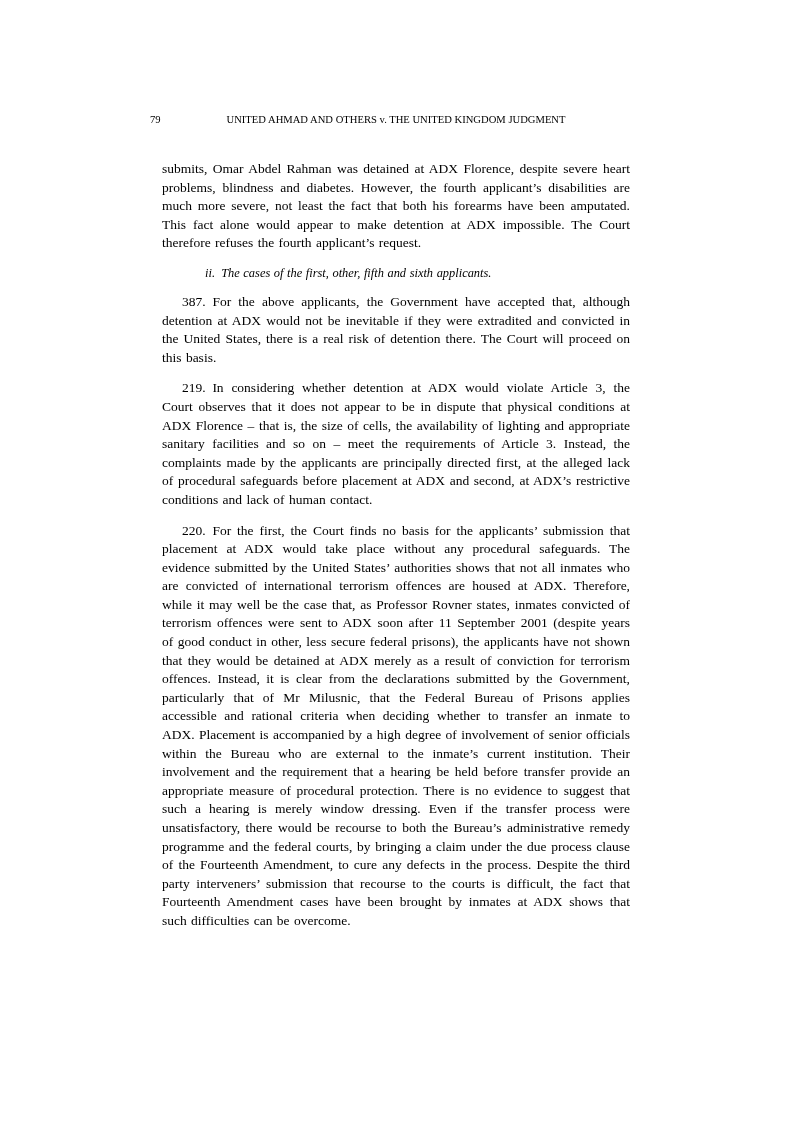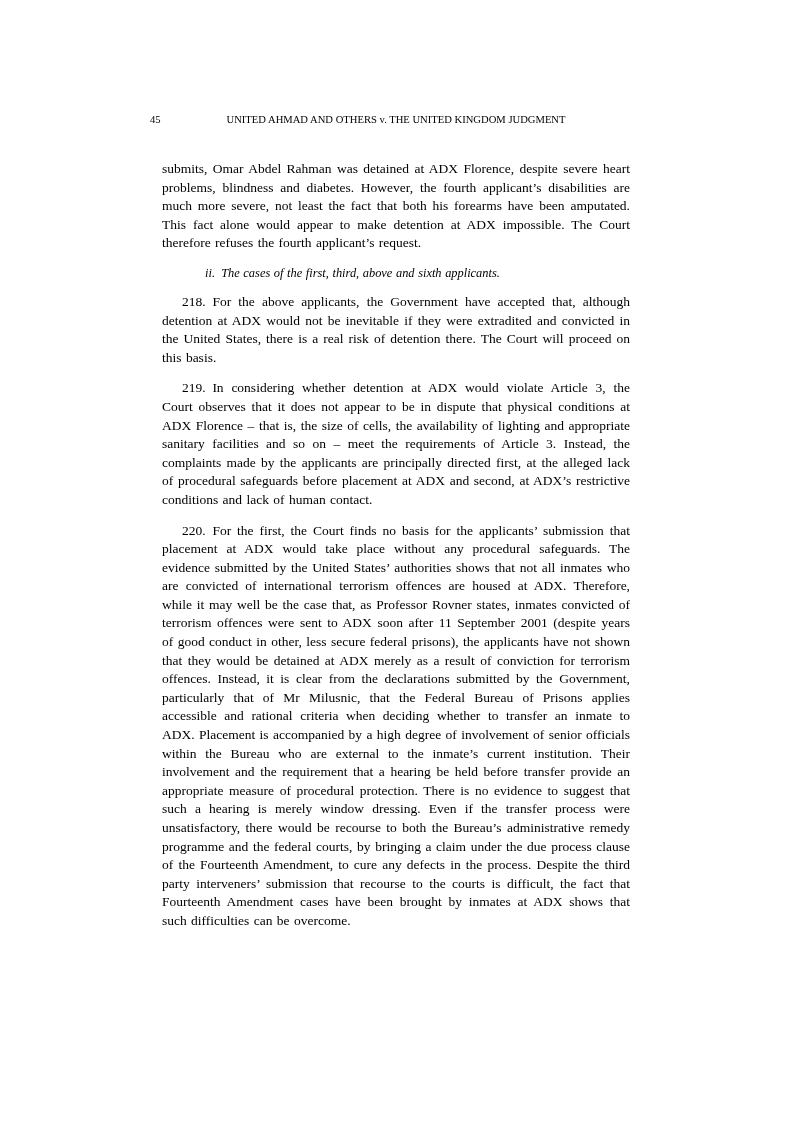--- a/index.html
+++ b/index.html
@@ -59,31 +59,31 @@
     text-align: left;
     word-spacing: 0.5px;
   }
 </style>
 </head>
 <body>
 
 <div class="page">
 
   <div class="page-header">
-    <span class="page-number">45</span>
+    <span class="page-number">79</span>
     <span class="header-title">UNITED AHMAD AND OTHERS v. THE UNITED KINGDOM JUDGMENT</span>
   </div>
 
   <div class="doc-body">
 
     <p class="para-continuation">submits, Omar Abdel Rahman was detained at ADX Florence, despite severe heart problems, blindness and diabetes. However, the fourth applicant’s disabilities are much more severe, not least the fact that both his forearms have been amputated. This fact alone would appear to make detention at ADX impossible. The Court therefore refuses the fourth applicant’s request.</p>
 
-    <div class="subheading">ii. The cases of the first, third, above and sixth applicants.</div>
+    <div class="subheading">ii. The cases of the first, other, fifth and sixth applicants.</div>
 
-    <p class="para-numbered">218. For the above applicants, the Government have accepted that, although detention at ADX would not be inevitable if they were extradited and convicted in the United States, there is a real risk of detention there. The Court will proceed on this basis.</p>
+    <p class="para-numbered">387. For the above applicants, the Government have accepted that, although detention at ADX would not be inevitable if they were extradited and convicted in the United States, there is a real risk of detention there. The Court will proceed on this basis.</p>
 
     <p class="para-numbered">219. In considering whether detention at ADX would violate Article 3, the Court observes that it does not appear to be in dispute that physical conditions at ADX Florence – that is, the size of cells, the availability of lighting and appropriate sanitary facilities and so on – meet the requirements of Article 3. Instead, the complaints made by the applicants are principally directed first, at the alleged lack of procedural safeguards before placement at ADX and second, at ADX’s restrictive conditions and lack of human contact.</p>
 
     <p class="para-numbered">220. For the first, the Court finds no basis for the applicants’ submission that placement at ADX would take place without any procedural safeguards. The evidence submitted by the United States’ authorities shows that not all inmates who are convicted of international terrorism offences are housed at ADX. Therefore, while it may well be the case that, as Professor Rovner states, inmates convicted of terrorism offences were sent to ADX soon after 11 September 2001 (despite years of good conduct in other, less secure federal prisons), the applicants have not shown that they would be detained at ADX merely as a result of conviction for terrorism offences. Instead, it is clear from the declarations submitted by the Government, particularly that of Mr Milusnic, that the Federal Bureau of Prisons applies accessible and rational criteria when deciding whether to transfer an inmate to ADX. Placement is accompanied by a high degree of involvement of senior officials within the Bureau who are external to the inmate’s current institution. Their involvement and the requirement that a hearing be held before transfer provide an appropriate measure of procedural protection. There is no evidence to suggest that such a hearing is merely window dressing. Even if the transfer process were unsatisfactory, there would be recourse to both the Bureau’s administrative remedy programme and the federal courts, by bringing a claim under the due process clause of the Fourteenth Amendment, to cure any defects in the process. Despite the third party interveners’ submission that recourse to the courts is difficult, the fact that Fourteenth Amendment cases have been brought by inmates at ADX shows that such difficulties can be overcome.</p>
 
   </div>
 
 </div>
 
 </body></html>

